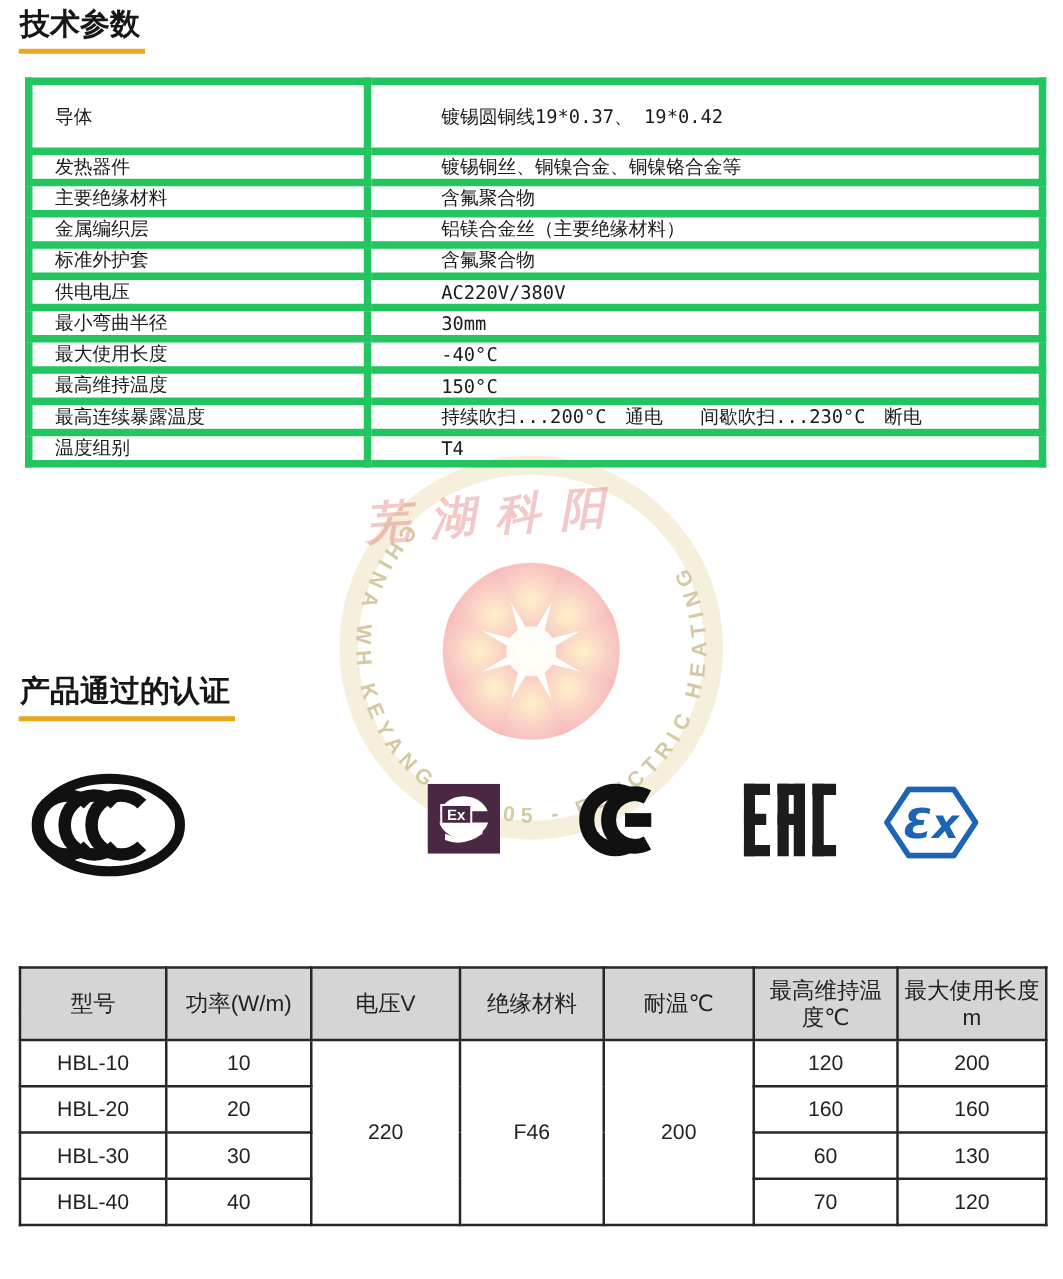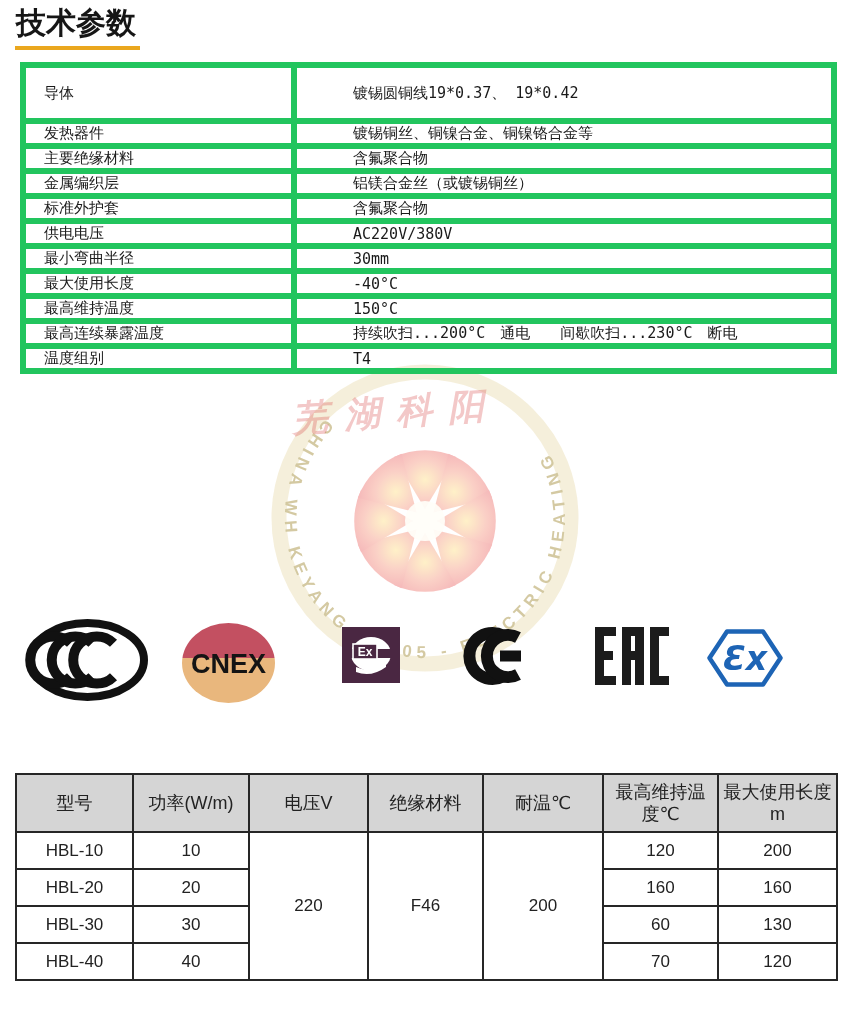--- a/index.html
+++ b/index.html
@@ -6,21 +6,21 @@
   body{
     width:850px;height:1023px;background:#ffffff;position:relative;
     overflow:hidden;
     font-family:"Liberation Sans","DejaVu Sans",sans-serif;
     color:#1a1a1a;
   }
   .layer-content{position:absolute;inset:0;z-index:2;}
   
   .sec-title{
     position:absolute;left:15px;margin:0;
-    font-size:30px;font-weight:bold;color:#161616;
+    font-size:24px;font-weight:bold;color:#161616;
     display:inline-block;padding:0 4px 5px 1px;
     border-bottom:4px solid #eaa71e;line-height:1.15;
   }
   #title-tech{top:6px;}
   #title-cert{top:540px;}
   #title-maxlen{top:728px;margin-top:46px;}
 
   
   table{border-collapse:collapse;}
   .spec-table{
@@ -111,21 +111,21 @@
       <tr>
         <td class="k">发热器件</td>
         <td class="v">镀锡铜丝、铜镍合金、铜镍铬合金等</td>
       </tr>
       <tr>
         <td class="k">主要绝缘材料</td>
         <td class="v">含氟聚合物</td>
       </tr>
       <tr>
         <td class="k">金属编织层</td>
-        <td class="v">铝镁合金丝（或镀锡铜丝）</td>
+        <td class="v">铝镁合金丝（主要绝缘材料）</td>
       </tr>
       <tr>
         <td class="k">标准外护套</td>
         <td class="v">含氟聚合物</td>
       </tr>
       <tr>
         <td class="k">供电电压</td>
         <td class="v">AC220V/380V</td>
       </tr>
       <tr>
@@ -144,44 +144,31 @@
         <td class="k">最高连续暴露温度</td>
         <td class="v">持续吹扫...200°C　通电　　间歇吹扫...230°C　断电</td>
       </tr>
       <tr>
         <td class="k">温度组别</td>
         <td class="v">T4</td>
       </tr>
     </tbody>
   </table>
 
+  <h2 class="sec-title" id="title-cert">产品通过的认证</h2>
 
   <div class="logo" id="logo-ccc">
     <svg width="125" height="84" viewBox="0 0 125 84">
       <ellipse cx="62.5" cy="42" rx="56.5" ry="37" fill="none" stroke="#111" stroke-width="8"></ellipse>
       <path d="M 63,25.3 A 23.6,23.6 0 1 0 63,58.7" fill="none" stroke="#111" stroke-width="10" transform="translate(-17.5,0)"></path>
       <path d="M 63,25.3 A 23.6,23.6 0 1 0 63,58.7" fill="none" stroke="#111" stroke-width="10" transform="translate(4,0)"></path>
       <path d="M 63,25.3 A 23.6,23.6 0 1 0 63,58.7" fill="none" stroke="#111" stroke-width="10" transform="translate(25.5,0)"></path>
     </svg>
   </div>
 
-  <div class="logo" id="logo-cnex">
-    <svg width="97" height="84" viewBox="0 0 97 84">
-      <defs>
-          <clipPath id="cnexClip">
-            <ellipse cx="48.5" cy="42" rx="46.5" ry="40"></ellipse>
-          </clipPath>
-        </defs>
-      <g clip-path="url(#cnexClip)">
-        <rect x="0" y="0" width="97" height="37" fill="#c35061"></rect>
-        <rect x="0" y="37" width="97" height="47" fill="#e9b77d"></rect>
-      </g>
-      <text x="48.5" y="52" text-anchor="middle" font-size="27" font-weight="bold" fill="#141414" font-family="Liberation Sans, DejaVu Sans, sans-serif">CNEX</text>
-    </svg>
-  </div>
 
   <div class="logo" id="logo-excn">
     <svg width="58" height="56" viewBox="0 0 58 56">
       <rect x="0" y="0" width="58" height="56" fill="#4a2742"></rect>
       <ellipse cx="29" cy="27" rx="20" ry="17" fill="#ffffff"></ellipse>
       <rect x="2" y="22" width="54" height="9" fill="#4a2742"></rect>
       <path d="M 14,40 Q 29,47 44,36 L 44,40 Q 29,51 14,45 Z" fill="#ffffff"></path>
       <rect x="11" y="17" width="24" height="15" fill="#4a2742" stroke="#ffffff" stroke-width="1.6"></rect>
       <text x="23" y="29" text-anchor="middle" font-size="12" font-weight="bold" fill="#ffffff" font-family="Liberation Sans, DejaVu Sans, sans-serif">Ex</text>
     </svg>

